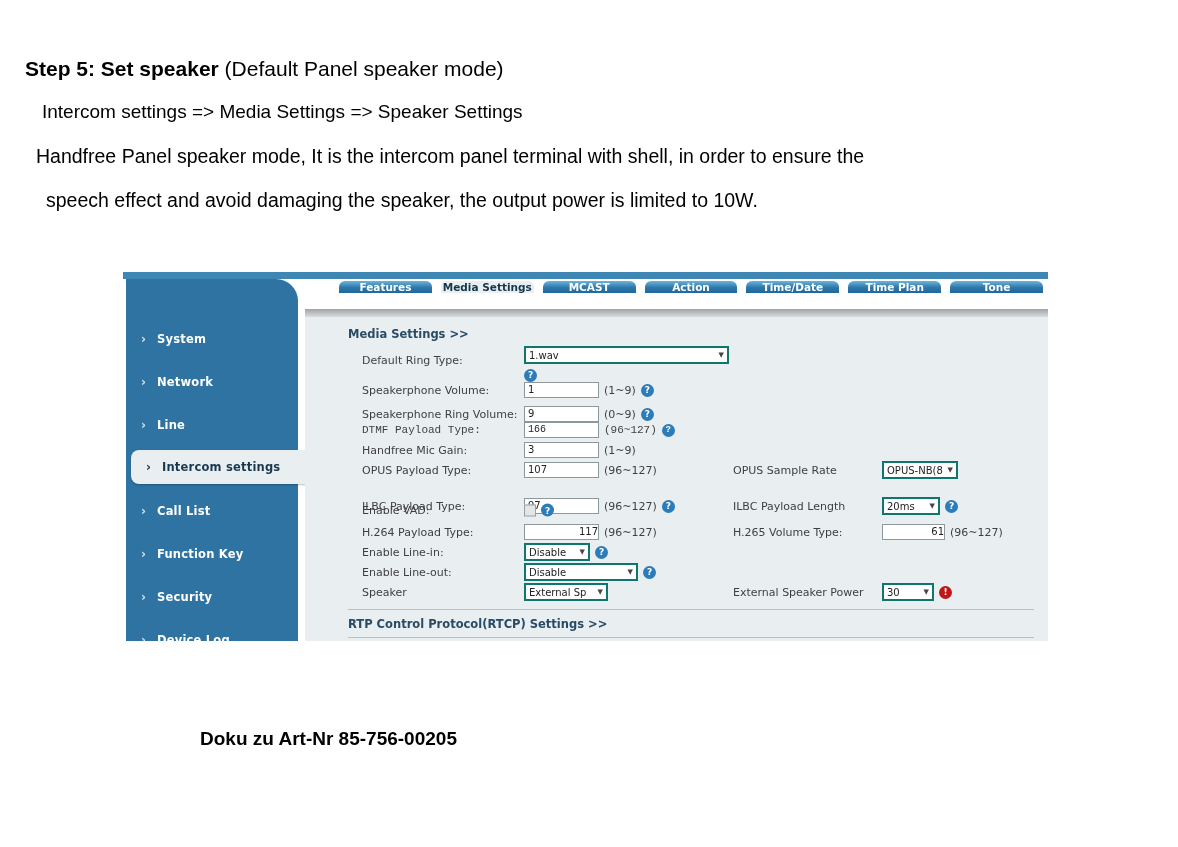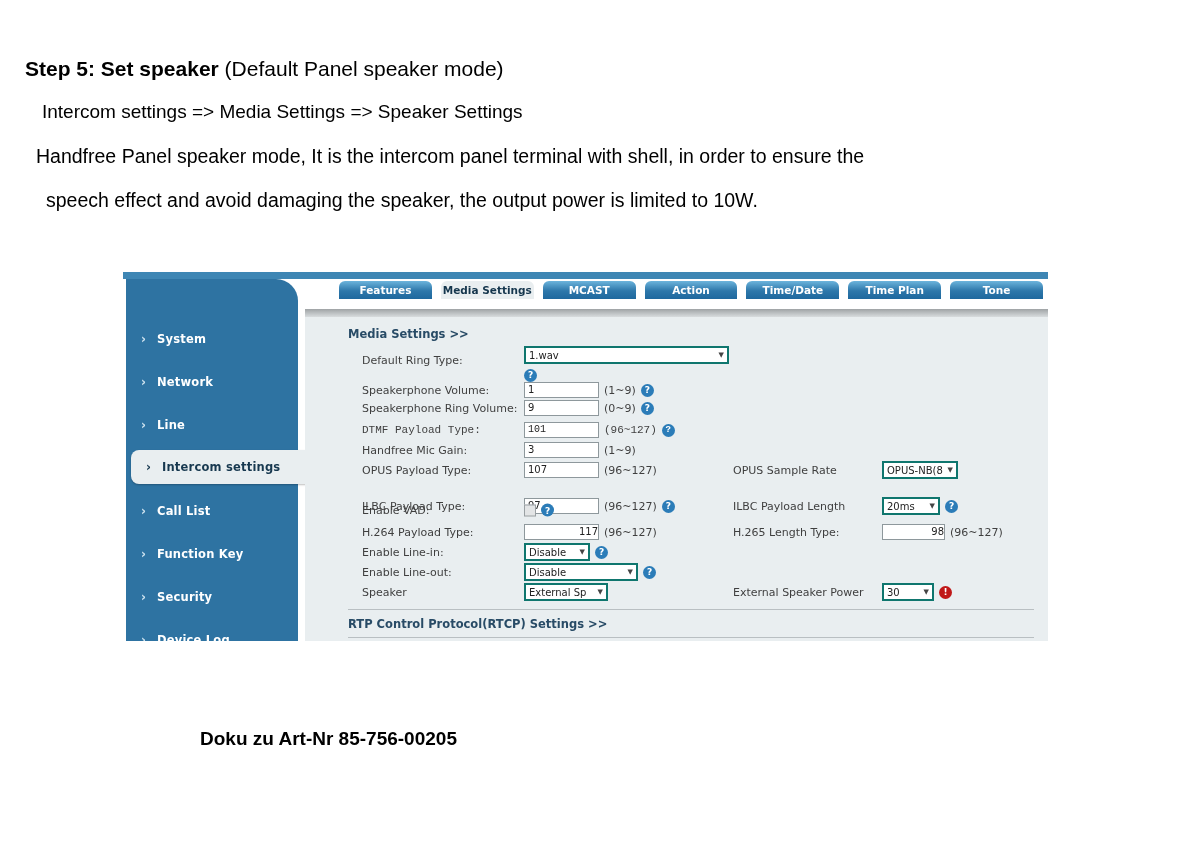--- a/index.html
+++ b/index.html
@@ -21,21 +21,21 @@
   #sidebar{position:absolute;left:3px;top:7px;width:172px;bottom:0;
            background:var(--sidebar_bg,#2e73a2);border-top-right-radius:22px;padding-top:38px;box-sizing:border-box;}
   .side-item{height:43px;display:flex;align-items:center;padding-left:15px;cursor:pointer;}
   .side-chev{color:#cfe3ef;font-size:12px;width:10px;font-weight:bold;line-height:1;}
   .side-label{color:#fff;font-weight:bold;font-size:11.5px;margin-left:6px;letter-spacing:.2px;}
   .side-item.active{height:34px;margin:4px 0 5px 5px;width:177px;background:var(--active_bg,#e9eef0);
            border-radius:8px 0 0 8px;box-shadow:0 1px 2px rgba(0,0,0,.25);}
   .side-item.active .side-label{color:#17384f;}
   .side-item.active .side-chev{color:#17384f;}
 
-  #tabsrow{position:absolute;left:214px;top:7px;width:708px;height:20px;display:flex;gap:5px;}
+  #tabsrow{position:absolute;left:214px;top:7px;width:708px;height:14px;display:flex;gap:5px;}
   .tab{flex:1;border:2px solid #fff;border-bottom:none;border-radius:8px 8px 0 0;
        background:linear-gradient(#6cb4dc,#2d77aa 55%,#1e689e);
        color:#fff;font-size:10.5px;font-weight:bold;display:flex;align-items:center;justify-content:center;
        cursor:pointer;box-sizing:border-box;}
   .tab.active{background:var(--active_bg,#e9eef0);color:#15364d;}
 
   #graystrip{position:absolute;left:182px;top:37px;right:0;height:8px;
              background:linear-gradient(#9fa3a5,#d8dcde);}
   #content{position:absolute;left:182px;top:45px;right:0;bottom:0;background:var(--content_bg,#e9eef0);}
 
@@ -142,32 +142,32 @@
             <span class="help-below"><span class="help-ic">?</span></span>
           </div>
           <div class="frow" style="top: 63px;">
             <span class="flabel">Speakerphone Volume:</span>
             <span class="fgroup">
               <div class="tinput" style="width: 70px;">1</div>
               <span class="rangetxt">(1~9)</span>
               <span class="help-ic">?</span>
             </span>
           </div>
-          <div class="frow" style="top: 81px;">
+          <div class="frow" style="top: 87px;">
             <span class="flabel">Speakerphone Ring Volume:</span>
             <span class="fgroup">
               <div class="tinput" style="width: 70px;">9</div>
               <span class="rangetxt">(0~9)</span>
               <span class="help-ic">?</span>
             </span>
           </div>
           <div class="frow" style="top: 103px; font-family: Liberation Mono, monospace;">
             <span class="flabel">DTMF Payload Type:</span>
             <span class="fgroup">
-              <div class="tinput" style="width: 70px;">101</div>
+              <div class="tinput" style="width: 70px;">166</div>
               <span class="rangetxt">(96~127)</span>
               <span class="help-ic">?</span>
             </span>
           </div>
           <div class="frow" style="top: 123px;">
             <span class="flabel">Handfree Mic Gain:</span>
             <span class="fgroup">
               <div class="tinput" style="width: 70px;">3</div>
               <span class="rangetxt">(1~9)</span>
             </span>
@@ -208,23 +208,23 @@
               <div class="tcheck"></div>
               <span class="help-ic">?</span>
             </span>
           </div>
           <div class="frow" style="top: 205px; text-decoration: underline;">
             <span class="flabel">H.264 Payload Type:</span>
             <span class="fgroup">
               <div class="tinput" style="width: 70px; text-align: right;">117</div>
               <span class="rangetxt">(96~127)</span>
             </span>
-            <span class="rlabel">H.265 Length Type:</span>
-            <span class="rgroup">
-              <div class="tinput" style="width: 58px;">98</div>
+            <span class="rlabel">H.265 Volume Type:</span>
+            <span class="rgroup">
+              <div class="tinput" style="width: 58px;">61</div>
               <span class="rangetxt">(96~127)</span>
             </span>
           </div>
           <div class="frow" style="top: 225px;">
             <span class="flabel">Enable Line-in:</span>
             <span class="fgroup">
               <div class="tselect" style="width: 56px;">
                 <span class="sv">Disable</span>
                 <span class="arr">▼</span>
               </div>

